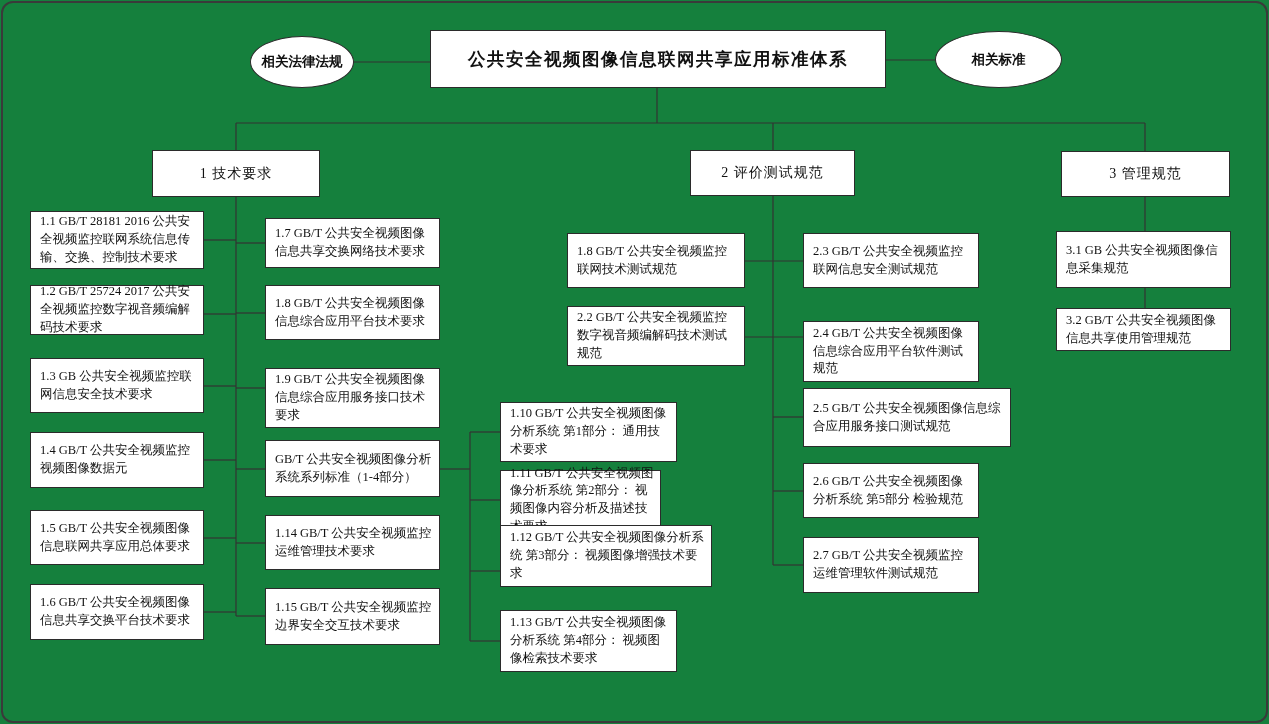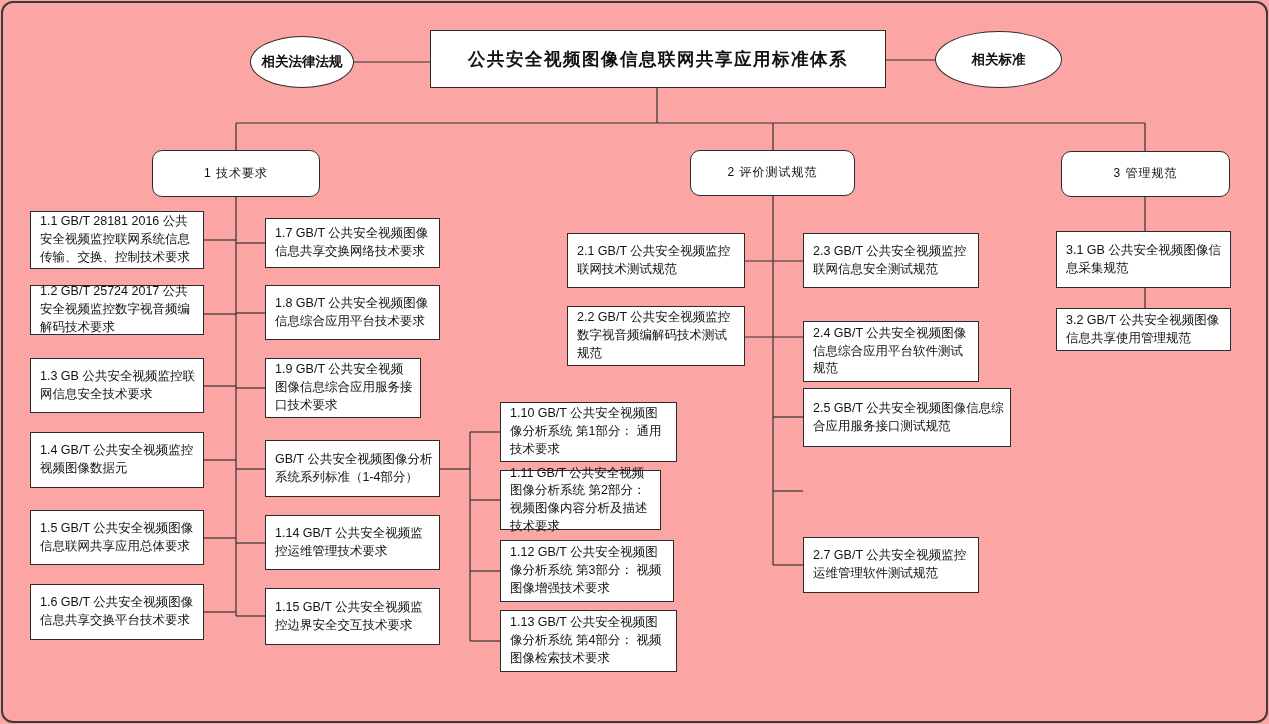--- a/index.html
+++ b/index.html
@@ -1,40 +1,40 @@
 <!DOCTYPE html>
 <html lang="zh"><head>
 <meta charset="utf-8">
 <style>
   html,body{margin:0;padding:0;background:#fff;}
   #canvas{
     position:relative;
     width:1269px;height:724px;
-    background:#fca5a5;
-    font-family:Liberation Sans, sans-serif;
+    background:#15803d;
+    font-family:Liberation Serif, serif;
     color:#111;
     overflow:hidden;
   }
   #frame{
     position:absolute;left:1px;top:1px;width:1263px;height:718px;
     border:2px solid #3a3a3a;border-radius:12px;
     pointer-events:none;
   }
   #wires{position:absolute;left:0;top:0;pointer-events:none;}
   .box{
     position:absolute;box-sizing:border-box;
     border:1px solid #2b2b2b;background:#fff;
     display:flex;align-items:center;
     padding:2px 6px 2px 9px;
     font-size:12.5px;line-height:1.42;
     text-align:left;
   }
   .header-box{
     justify-content:center;text-align:center;
-    font-size:12px;letter-spacing:1px;padding:0 4px;border-radius:10px;
+    font-size:14px;letter-spacing:1px;padding:0 4px;
   }
   .title-box{
     justify-content:center;text-align:center;
     font-size:17.5px;font-weight:bold;letter-spacing:1.5px;
     padding:0 4px;
   }
   .ellipse{
     border-radius:50%;justify-content:center;text-align:center;
     font-size:13.5px;font-weight:bold;padding:0 4px;
   }
@@ -98,35 +98,36 @@
 
   <div class="box" style="left:30px;top:211px;width:174px;height:58px">1.1 GB/T 28181 2016 公共安全视频监控联网系统信息传输、交换、控制技术要求</div>
   <div class="box" style="left:30px;top:285px;width:174px;height:50px">1.2 GB/T 25724 2017 公共安全视频监控数字视音频编解码技术要求</div>
   <div class="box" style="left:30px;top:358px;width:174px;height:55px">1.3 GB 公共安全视频监控联网信息安全技术要求</div>
   <div class="box" style="left:30px;top:432px;width:174px;height:56px">1.4 GB/T 公共安全视频监控视频图像数据元</div>
   <div class="box" style="left:30px;top:510px;width:174px;height:55px">1.5 GB/T 公共安全视频图像信息联网共享应用总体要求</div>
   <div class="box" style="left:30px;top:584px;width:174px;height:56px">1.6 GB/T 公共安全视频图像信息共享交换平台技术要求</div>
 
   <div class="box" style="left:265px;top:218px;width:175px;height:50px">1.7 GB/T 公共安全视频图像信息共享交换网络技术要求</div>
   <div class="box" style="left:265px;top:285px;width:175px;height:55px">1.8 GB/T 公共安全视频图像信息综合应用平台技术要求</div>
-  <div class="box" style="left:265px;top:358px;width:156px;height:60px">1.9 GB/T 公共安全视频图像信息综合应用服务接口技术要求</div>
+  <div class="box" style="left:265px;top:368px;width:175px;height:60px">1.9 GB/T 公共安全视频图像信息综合应用服务接口技术要求</div>
   <div class="box" style="left:265px;top:440px;width:175px;height:57px">GB/T 公共安全视频图像分析系统系列标准（1-4部分）</div>
   <div class="box" style="left:265px;top:515px;width:175px;height:55px">1.14 GB/T 公共安全视频监控运维管理技术要求</div>
   <div class="box" style="left:265px;top:588px;width:175px;height:57px">1.15 GB/T 公共安全视频监控边界安全交互技术要求</div>
 
   <div class="box" style="left:500px;top:402px;width:177px;height:60px">1.10 GB/T 公共安全视频图像分析系统 第1部分： 通用技术要求</div>
   <div class="box" style="left:500px;top:470px;width:161px;height:60px">1.11 GB/T 公共安全视频图像分析系统 第2部分： 视频图像内容分析及描述技术要求</div>
-  <div class="box" style="left:500px;top:540px;width:174px;height:62px">1.12 GB/T 公共安全视频图像分析系统 第3部分： 视频图像增强技术要求</div>
+  <div class="box" style="left:500px;top:525px;width:212px;height:62px">1.12 GB/T 公共安全视频图像分析系统 第3部分： 视频图像增强技术要求</div>
   <div class="box" style="left:500px;top:610px;width:177px;height:62px">1.13 GB/T 公共安全视频图像分析系统 第4部分： 视频图像检索技术要求</div>
 
-  <div class="box" style="left:567px;top:233px;width:178px;height:55px">2.1 GB/T 公共安全视频监控联网技术测试规范</div>
+  <div class="box" style="left:567px;top:233px;width:178px;height:55px">1.8 GB/T 公共安全视频监控联网技术测试规范</div>
   <div class="box" style="left:567px;top:306px;width:178px;height:60px">2.2 GB/T 公共安全视频监控数字视音频编解码技术测试规范</div>
 
   <div class="box" style="left:803px;top:233px;width:176px;height:55px">2.3 GB/T 公共安全视频监控联网信息安全测试规范</div>
   <div class="box" style="left:803px;top:321px;width:176px;height:61px">2.4 GB/T 公共安全视频图像信息综合应用平台软件测试规范</div>
   <div class="box" style="left:803px;top:388px;width:208px;height:59px">2.5 GB/T 公共安全视频图像信息综合应用服务接口测试规范</div>
+  <div class="box" style="left:803px;top:463px;width:176px;height:55px">2.6 GB/T 公共安全视频图像分析系统 第5部分 检验规范</div>
   <div class="box" style="left:803px;top:537px;width:176px;height:56px">2.7 GB/T 公共安全视频监控运维管理软件测试规范</div>
 
   <div class="box" style="left:1056px;top:231px;width:175px;height:57px">3.1 GB 公共安全视频图像信息采集规范</div>
   <div class="box" style="left:1056px;top:308px;width:175px;height:43px">3.2 GB/T 公共安全视频图像信息共享使用管理规范</div>
 
   <div id="frame"></div>
 </div>
 
 </body></html>

